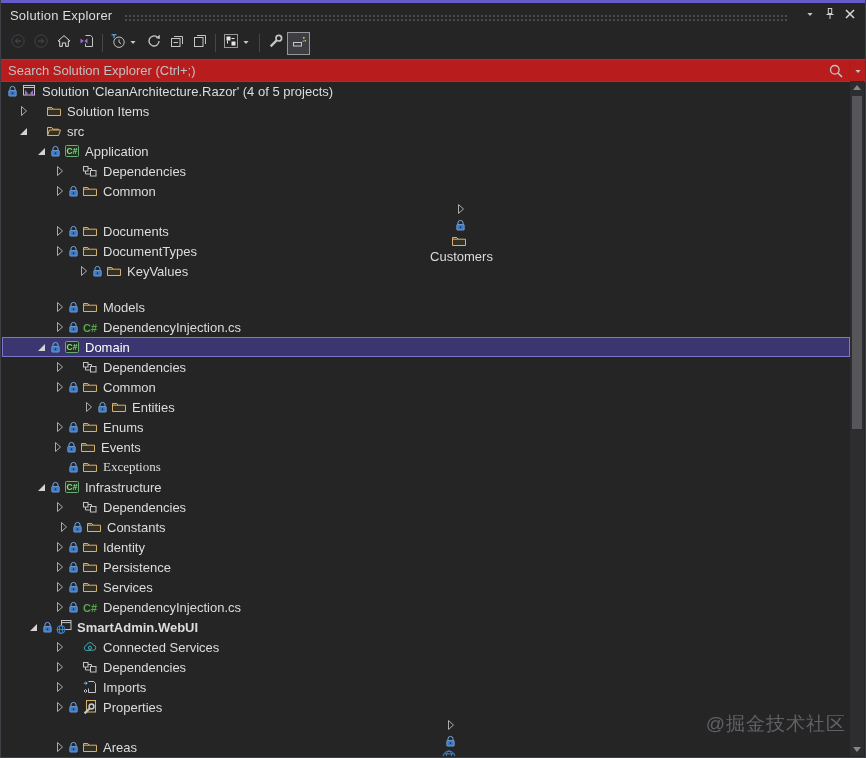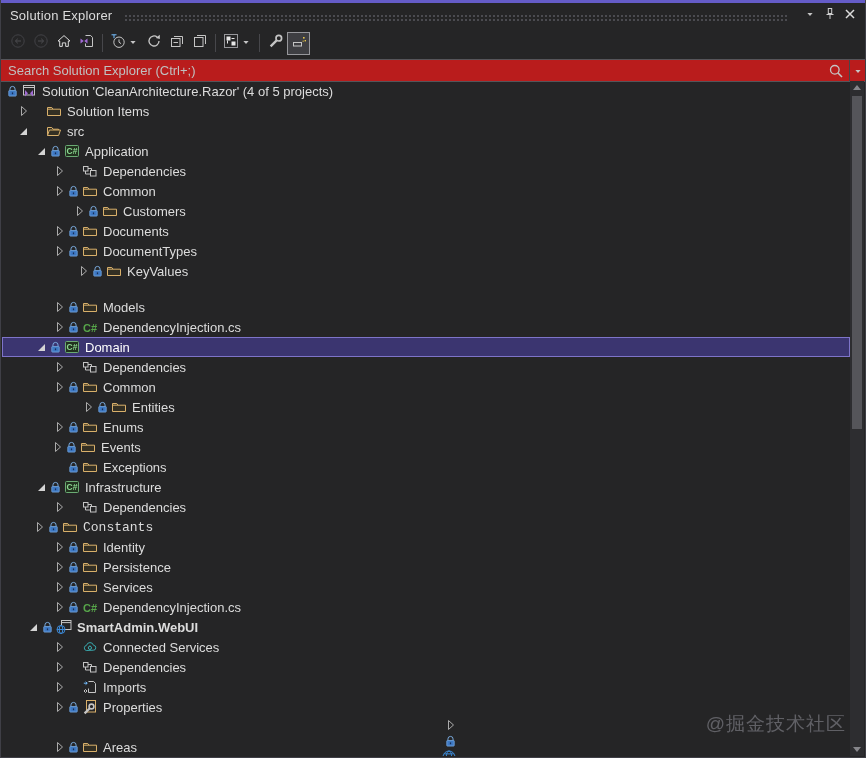--- a/index.html
+++ b/index.html
@@ -282,21 +282,21 @@
           </svg>
         </span>
         <span class="nodeicon">
           <svg width="16" height="16" viewBox="0 0 16 16" fill="none" stroke-width="1">
             <path d="M1.5 12.5v-8h4.3l1.2 1.7h7.5v6.3z" fill="#332f23" stroke="#d9b06b"></path>
             <path d="M1.5 6.2h5.5" stroke="#d9b06b"></path>
           </svg>
         </span>
         <span class="label">Common</span>
       </div>
-      <div class="row" style="padding-left: 70px;">
+      <div class="row" style="padding-left: 70px; flex-direction: column;">
         <span class="chev">
           <svg width="16" height="16" viewBox="0 0 16 16" fill="none" stroke-width="1">
             <polygon points="5.5,3.5 10.5,8 5.5,12.5" fill="none" stroke="#ababab"></polygon>
           </svg>
         </span>
         <span class="lockslot">
           <svg width="11" height="14" viewBox="0 0 12 14" fill="none" stroke-width="1">
             <path d="M3.2 6.5V4.8a2.8 2.8 0 0 1 5.6 0v1.7" stroke="#7fb2e8"></path>
             <rect x="2" y="6.5" width="8" height="6" rx="0.5" fill="#3e79c4" stroke="#6ea0d8"></rect>
             <rect x="5.3" y="8.5" width="1.4" height="2" fill="#17305a"></rect>
@@ -530,21 +530,21 @@
           </svg>
         </span>
         <span class="nodeicon">
           <svg width="16" height="16" viewBox="0 0 16 16" fill="none" stroke-width="1">
             <path d="M1.5 12.5v-8h4.3l1.2 1.7h7.5v6.3z" fill="#332f23" stroke="#d9b06b"></path>
             <path d="M1.5 6.2h5.5" stroke="#d9b06b"></path>
           </svg>
         </span>
         <span class="label">Events</span>
       </div>
-      <div class="row" style="padding-left: 50px;">
+      <div class="row" style="padding-left: 50px; font-family: Liberation Serif, serif;">
         <span class="chev"></span>
         <span class="lockslot">
           <svg width="11" height="14" viewBox="0 0 12 14" fill="none" stroke-width="1">
             <path d="M3.2 6.5V4.8a2.8 2.8 0 0 1 5.6 0v1.7" stroke="#7fb2e8"></path>
             <rect x="2" y="6.5" width="8" height="6" rx="0.5" fill="#3e79c4" stroke="#6ea0d8"></rect>
             <rect x="5.3" y="8.5" width="1.4" height="2" fill="#17305a"></rect>
           </svg>
         </span>
         <span class="nodeicon">
           <svg width="16" height="16" viewBox="0 0 16 16" fill="none" stroke-width="1">
@@ -586,21 +586,21 @@
           <svg width="16" height="16" viewBox="0 0 16 16" fill="none" stroke-width="1">
             <g stroke="#c5c5c5">
               <rect x="1.5" y="3.5" width="4.5" height="4.5"></rect>
               <rect x="8.5" y="7.5" width="5.5" height="5.5"></rect>
               <path d="M6 5.5h3.5v2M3.5 8v3h5"></path>
             </g>
           </svg>
         </span>
         <span class="label">Dependencies</span>
       </div>
-      <div class="row" style="padding-left: 30px; font-family: Liberation Mono, monospace;">
+      <div class="row" style="padding-left: 54px;">
         <span class="chev">
           <svg width="16" height="16" viewBox="0 0 16 16" fill="none" stroke-width="1">
             <polygon points="5.5,3.5 10.5,8 5.5,12.5" fill="none" stroke="#ababab"></polygon>
           </svg>
         </span>
         <span class="lockslot">
           <svg width="11" height="14" viewBox="0 0 12 14" fill="none" stroke-width="1">
             <path d="M3.2 6.5V4.8a2.8 2.8 0 0 1 5.6 0v1.7" stroke="#7fb2e8"></path>
             <rect x="2" y="6.5" width="8" height="6" rx="0.5" fill="#3e79c4" stroke="#6ea0d8"></rect>
             <rect x="5.3" y="8.5" width="1.4" height="2" fill="#17305a"></rect>

